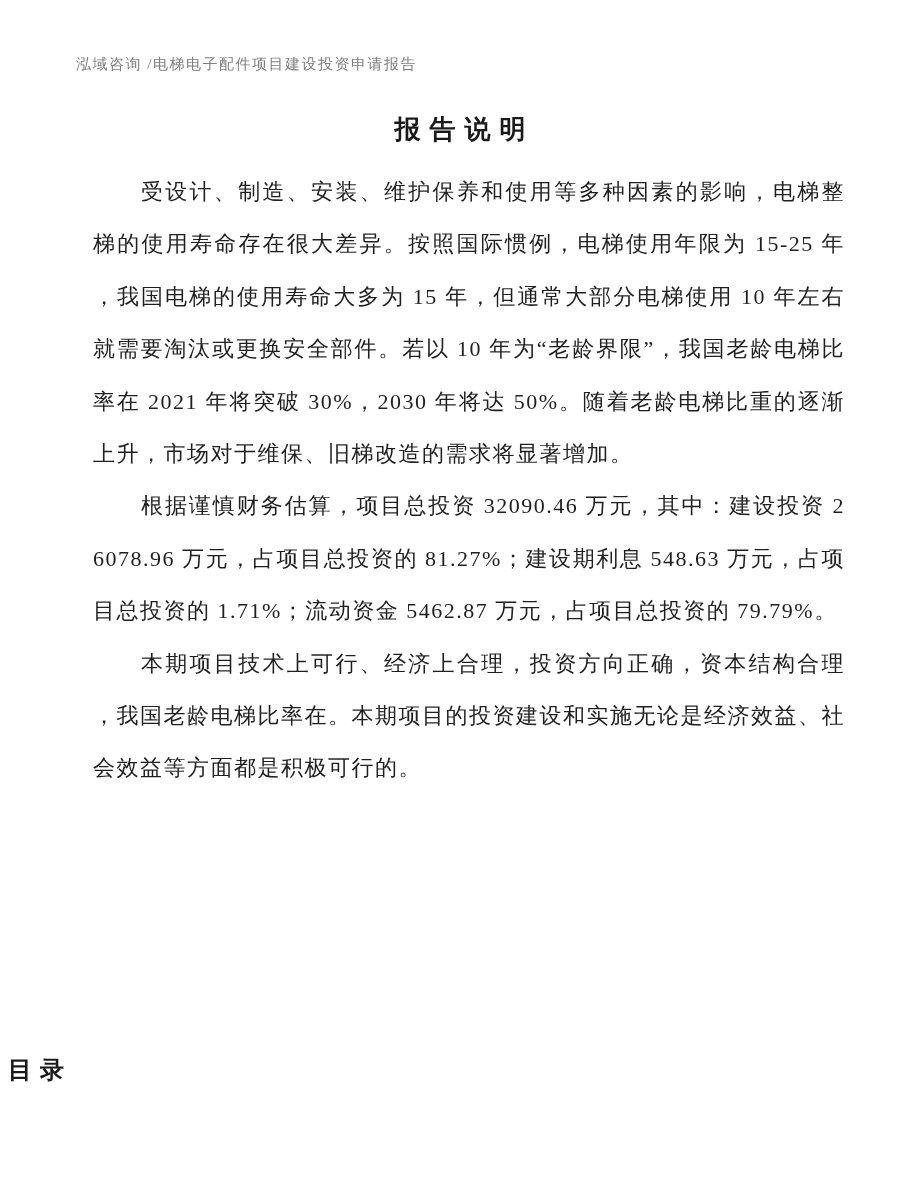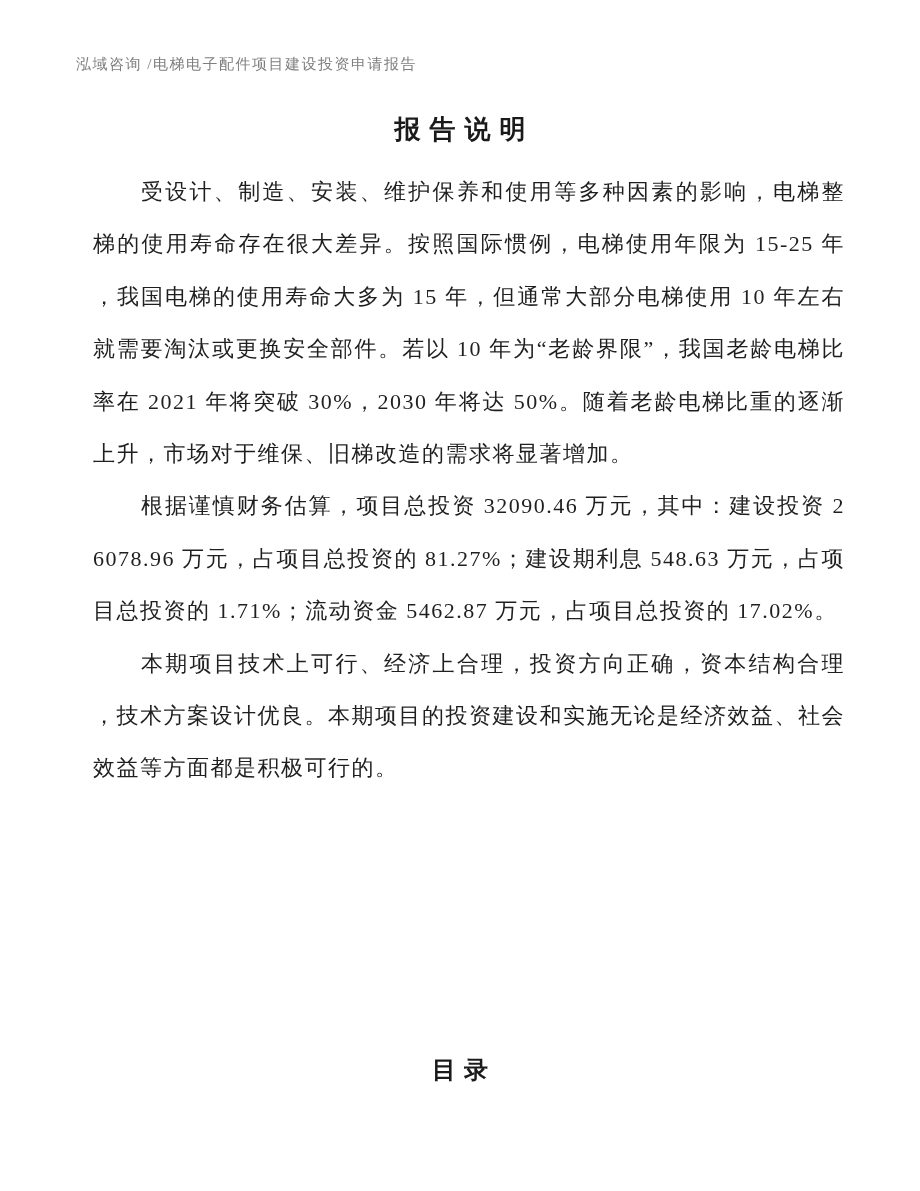--- a/index.html
+++ b/index.html
@@ -57,39 +57,38 @@
     text-justify: inter-character;
     text-indent: 2.18em;
     word-break: break-all;
     line-break: anywhere;
   }
   .toc-heading {
     position: absolute;
     top: 1054px;
     left: 0;
     width: 100%;
-    text-align: center;
     font-size: 24px;
     line-height: 32px;
     font-weight: bold;
     color: #1a1a1a;
     letter-spacing: 8px;
     text-indent: 8px;
   }
 </style>
 </head>
 <body>
 
 <div class="page">
 
   <div class="doc-header">泓域咨询 /电梯电子配件项目建设投资申请报告</div>
 
   <div class="doc-title">报告说明</div>
 
   <div class="doc-body">
     <p>受设计、制造、安装、维护保养和使用等多种因素的影响，电梯整梯的使用寿命存在很大差异。按照国际惯例，电梯使用年限为 15-25 年，我国电梯的使用寿命大多为 15 年，但通常大部分电梯使用 10 年左右就需要淘汰或更换安全部件。若以 10 年为“老龄界限”，我国老龄电梯比率在 2021 年将突破 30%，2030 年将达 50%。随着老龄电梯比重的逐渐上升，市场对于维保、旧梯改造的需求将显著增加。</p>
-    <p>根据谨慎财务估算，项目总投资 32090.46 万元，其中：建设投资 26078.96 万元，占项目总投资的 81.27%；建设期利息 548.63 万元，占项目总投资的 1.71%；流动资金 5462.87 万元，占项目总投资的 17.02%。</p>
-    <p>本期项目技术上可行、经济上合理，投资方向正确，资本结构合理，技术方案设计优良。本期项目的投资建设和实施无论是经济效益、社会效益等方面都是积极可行的。</p>
+    <p>根据谨慎财务估算，项目总投资 32090.46 万元，其中：建设投资 26078.96 万元，占项目总投资的 81.27%；建设期利息 548.63 万元，占项目总投资的 1.71%；流动资金 5462.87 万元，占项目总投资的 79.79%。</p>
+    <p>本期项目技术上可行、经济上合理，投资方向正确，资本结构合理，我国老龄电梯比率在。本期项目的投资建设和实施无论是经济效益、社会效益等方面都是积极可行的。</p>
   </div>
 
   <div class="toc-heading">目录</div>
 
 </div>
 
 </body></html>

